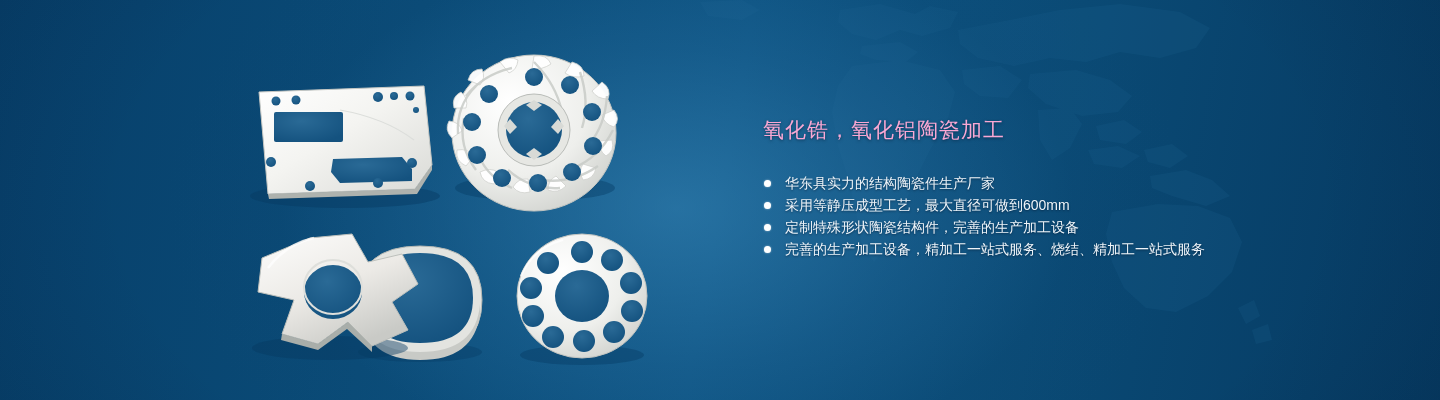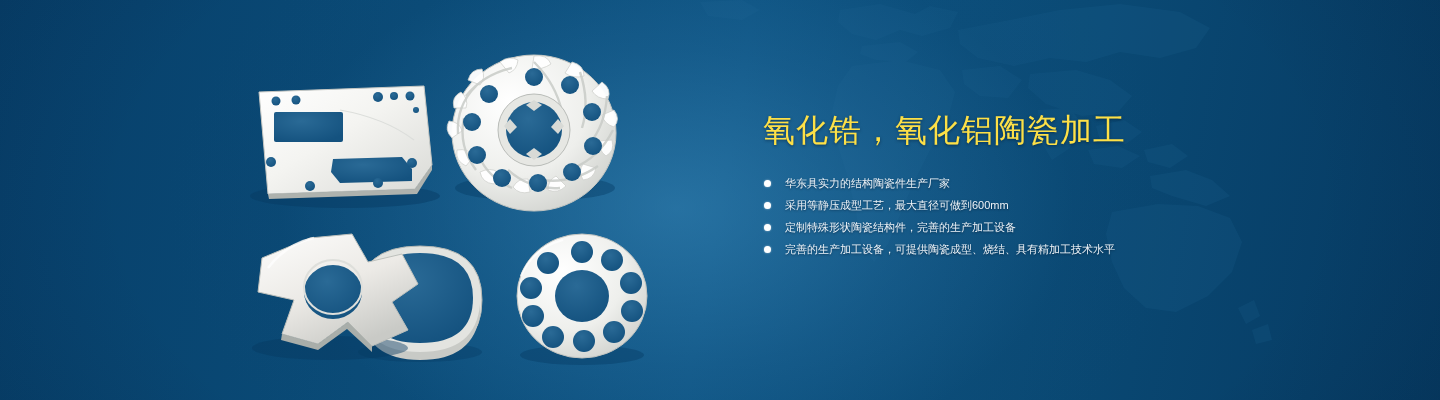--- a/index.html
+++ b/index.html
@@ -33,36 +33,36 @@
   }
   .bg-map{
     position:absolute;inset:0;opacity:.40;
   }
   .bg-map svg{width:100%;height:100%;display:block;}
   
   .text-block{
     position:absolute;left:763px;top:110px;width:560px;
   }
   .headline{
-    color:#fde047;
-    font-size:32px;
+    color:#f9a8d4;
+    font-size:21px;
     line-height:40px;
     letter-spacing:1px;
     font-weight:400;
     text-shadow:0 1px 3px rgba(0,20,40,.55);
     margin:0 0 22px 0;
     white-space:nowrap;
     font-family:Liberation Serif, serif;
   }
   .bullets{list-style:none;margin:0;padding:0;}
   .bullets li{
     position:relative;
     padding-left:22px;
     color:#eef4f9;
-    font-size:11px;
+    font-size:14px;
     line-height:22px;
     white-space:nowrap;
     text-shadow:0 1px 2px rgba(0,15,35,.5);
   }
   .bullets li .dot{
     position:absolute;left:1px;top:8px;
     width:7px;height:7px;border-radius:50%;
     background:#ffffff;
     box-shadow:0 0 2px rgba(255,255,255,.6);
   }
@@ -272,18 +272,18 @@
       <li>
         <span class="dot"></span>
         <span>采用等静压成型工艺，最大直径可做到600mm</span>
       </li>
       <li>
         <span class="dot"></span>
         <span>定制特殊形状陶瓷结构件，完善的生产加工设备</span>
       </li>
       <li>
         <span class="dot"></span>
-        <span>完善的生产加工设备，可提供陶瓷成型、烧结、具有精加工技术水平</span>
+        <span>完善的生产加工设备，精加工一站式服务、烧结、精加工一站式服务</span>
       </li>
     </ul>
   </div>
 
 </div>
 
 </body></html>

